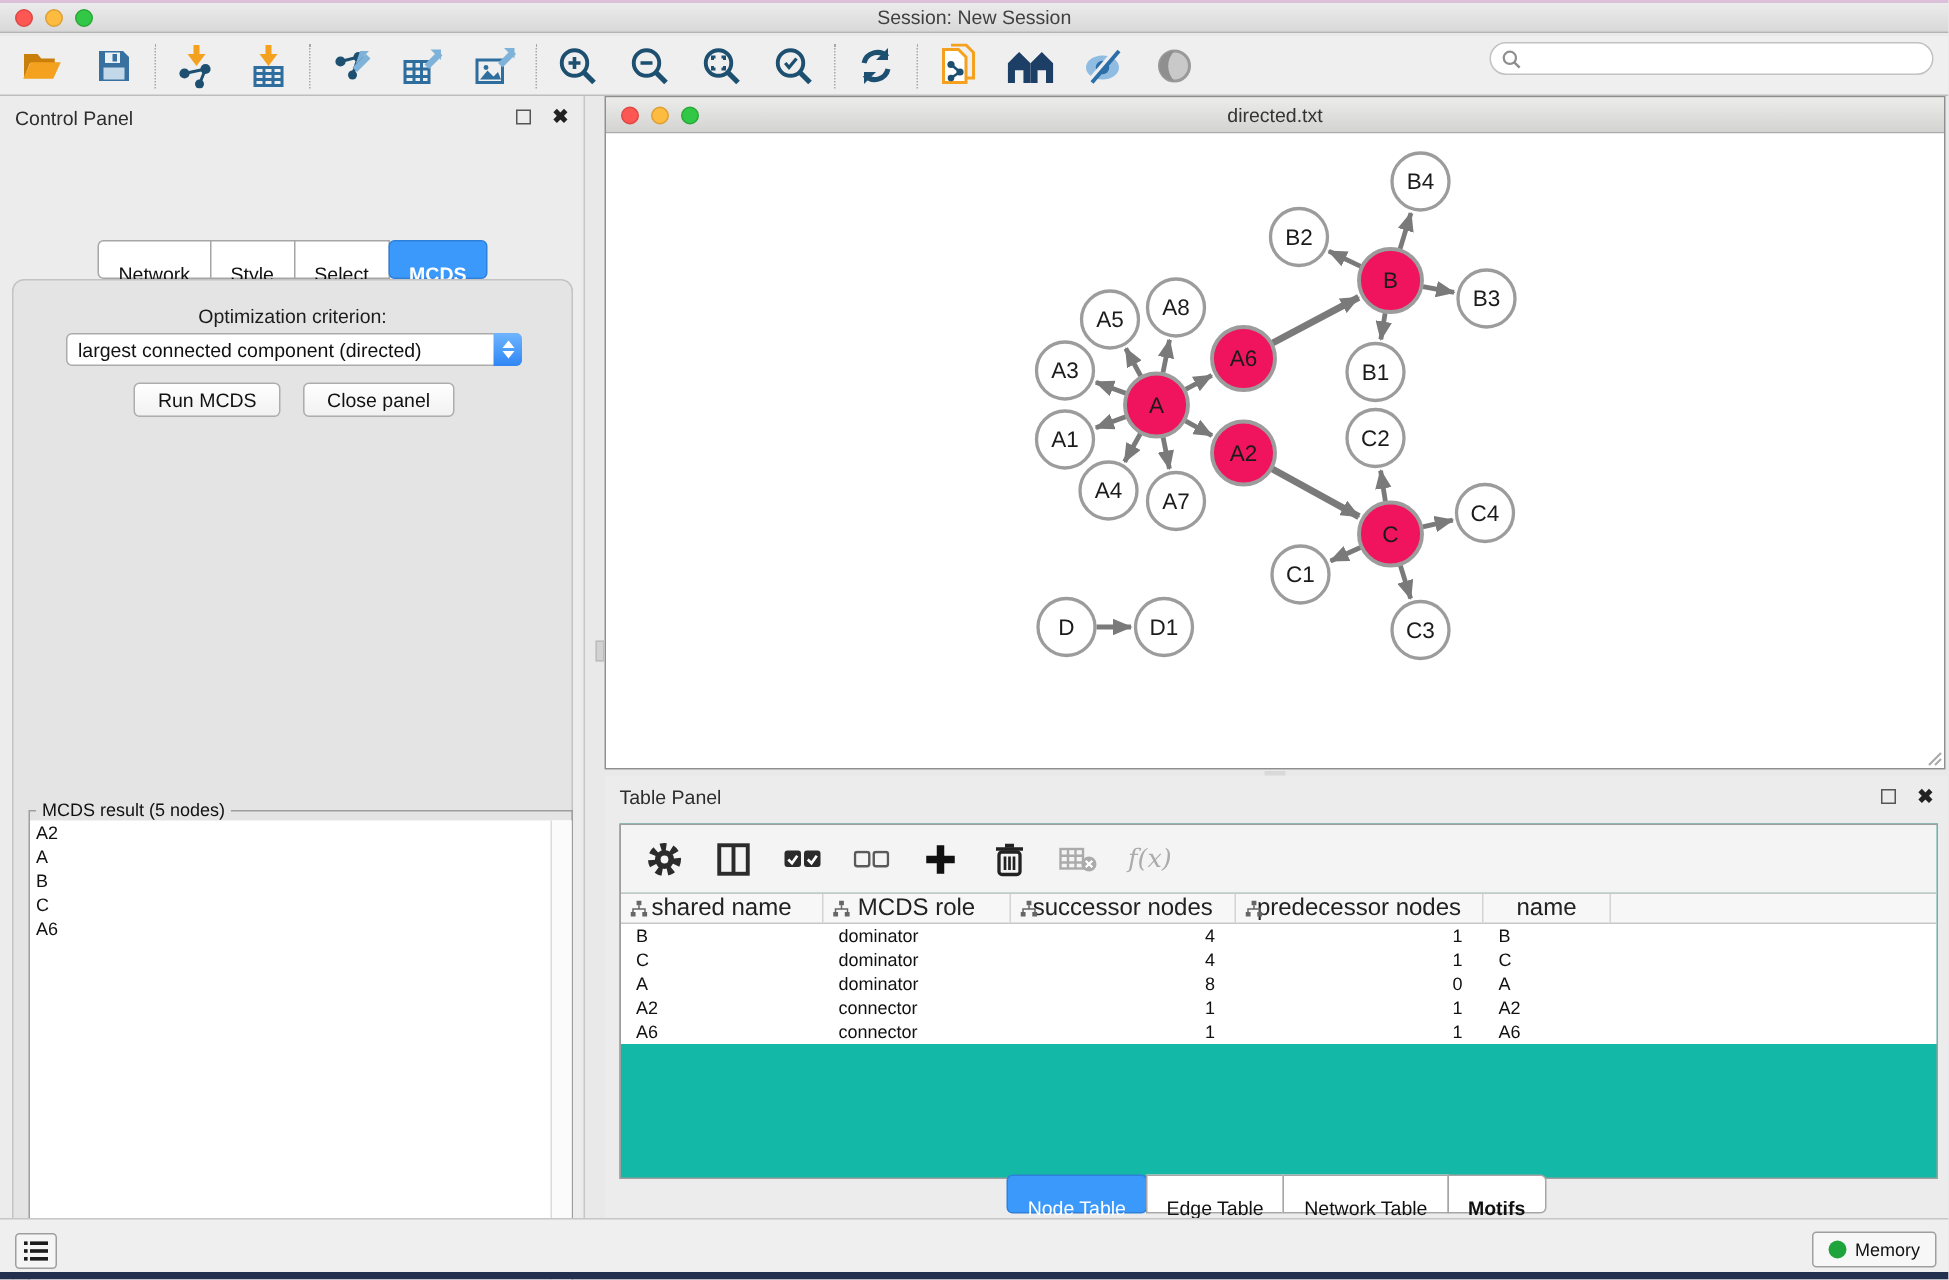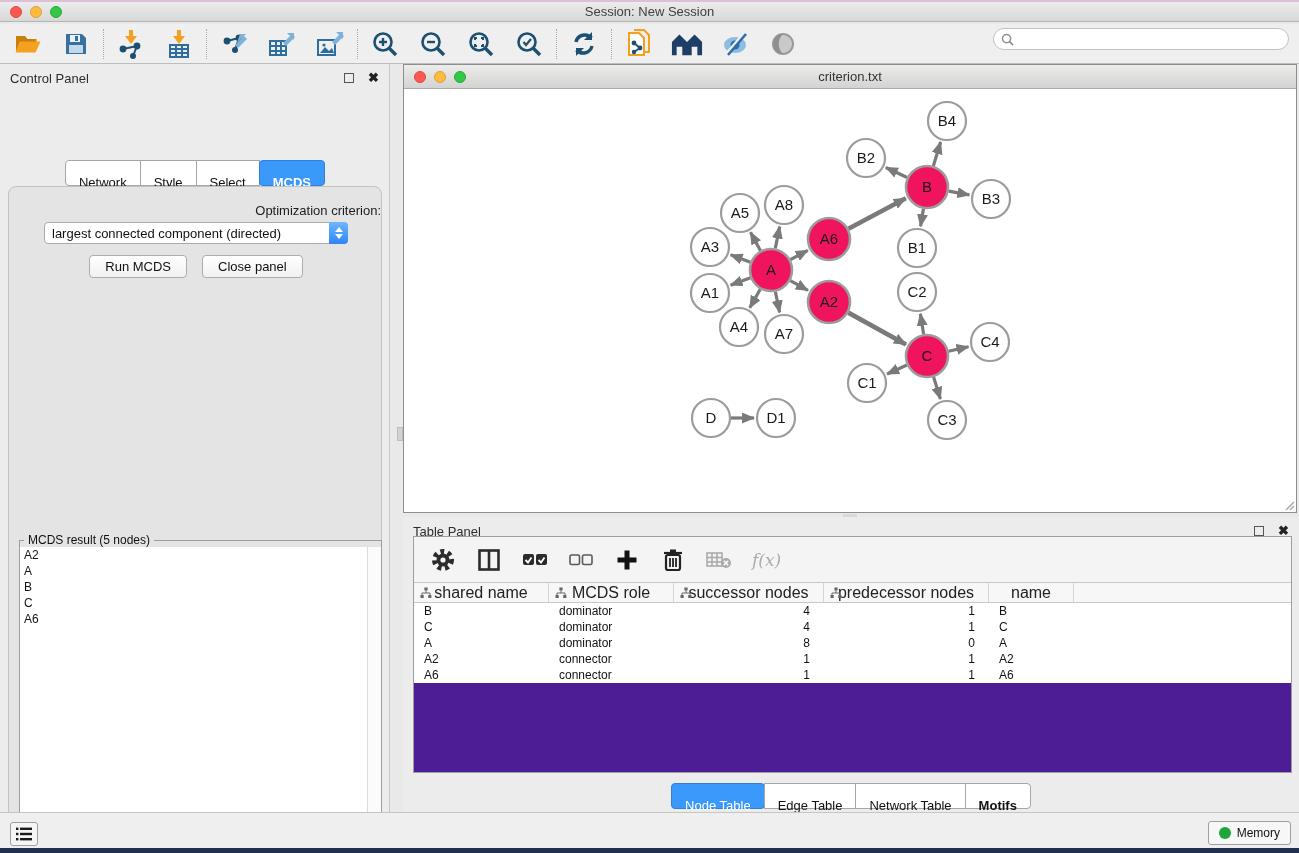--- a/index.html
+++ b/index.html
@@ -36,21 +36,21 @@
   .float-icon { width:10px; height:10px; border:1.6px solid #555; margin-right:14px; cursor:pointer; }
   .close-icon { font-size:13px; font-weight:bold; color:#222; cursor:pointer; line-height:10px; }
   .cp-tabs { position:absolute; left:0; top:96px; width:390px; display:flex; justify-content:center; }
   .tabbtn { height:22px; font-size:13px; padding:12px 13px; background:#fff; border:1px solid #A6A6A6;
     color:#111; margin-left:-1px; cursor:pointer; line-height:20px; }
   .tabbtn:first-child { border-radius:4px 0 0 4px; margin-left:0; }
   .tabbtn:last-child { border-radius:0 4px 4px 0;font-weight:bold; }
   .tabbtn.active { background:#3B99FC; border-color:#2F80DB; color:#fff; border-radius:4px; }
   .cp-inner { position:absolute; left:8px; top:122px; width:374px; height:682px; background:#E4E4E4;
     border:1px solid #C3C3C3; border-radius:8px; }
-  .opt-label { text-align:right; font-size:13px; color:#1c1c1c; margin-top:16px; }
+  .opt-label { text-align:center; font-size:13px; color:#1c1c1c; margin-top:16px; }
   .dropdown { position:absolute; left:35px; top:35px; width:304px; height:22px; background:#fff;
     border:1px solid #ABABAB; border-radius:4px; display:flex; align-items:center; cursor:pointer; }
   .dropdown .ddtext { flex:1; font-size:13px; padding-left:7px; color:#111; white-space:nowrap; overflow:hidden; }
   .dd-stepper { width:19px; height:22px; margin-right:-1px; border-radius:0 4px 4px 0;
     background:linear-gradient(#6FB5FF,#2E86F5); display:flex; flex-direction:column; align-items:center; justify-content:center; gap:2px; }
   .tri-up { width:0; height:0; border-left:4px solid transparent; border-right:4px solid transparent; border-bottom:5px solid #fff; }
   .tri-dn { width:0; height:0; border-left:4px solid transparent; border-right:4px solid transparent; border-top:5px solid #fff; }
   .cp-buttons { position:absolute; left:0; top:68px; width:374px; display:flex; justify-content:center; gap:15px; }
   .pushbtn { height:23px; padding:0 15px; font-size:13px; color:#111; background:linear-gradient(#FFFFFF,#F1F1F1);
     border:1px solid #ADADAD; border-radius:4px; cursor:pointer; font-family:"Liberation Sans",sans-serif; }
@@ -67,21 +67,21 @@
     position:relative; display:flex; align-items:center; justify-content:center; }
   .net-titlebar .lights { top:6px; }
   .net-title { font-size:13px; color:#333; }
   .net-canvas { position:relative; width:892px; height:423px; background:#fff; }
   .resize-grip { position:absolute; right:1px; bottom:1px; }
   .splitter-handle-v { left:397px; top:427px; width:6px; height:14px; background:#D2D2D2; border:1px solid #BDBDBD; }
   .splitter-handle-h { left:843px; top:514px; width:14px; height:5px; background:#D9D9D9; }
 
   
   .table-panel { left:403px; top:517px; width:896px; height:295px; background:#ECECEC; }
-  .table-box { position:absolute; left:10px; top:19px; width:879px; height:237px; background:#4c1d95; border:1px solid #9E9E9E; }
+  .table-box { position:absolute; left:10px; top:32px; width:879px; height:237px; background:#14b8a6; border:1px solid #9E9E9E; }
   .tbl-toolbar { height:45px; background:#F4F4F4; display:flex; align-items:center; gap:20px; padding-left:16px; }
   .tbl-toolbar .ticon { width:26px; height:26px; }
   .fx { font-family:"DejaVu Serif", serif; font-style:italic; font-size:17px; color:#ABABAB; }
   .tbl-header { height:21px; background:#F7F7F7; border-top:1px solid #C8C8C8; border-bottom:1px solid #C8C8C8; display:flex; }
   .th { position:relative; border-right:1px solid #D4D4D4; display:flex; align-items:center; justify-content:center;
     font-size:16px; color:#222; }
   .th .treeicon { position:absolute; left:6px; top:4px; }
   .tbl-rows { background:#fff; }
   .tr { display:flex; height:16px; }
   .td { font-size:12px; color:#111; line-height:16px; }
@@ -318,21 +318,21 @@
   </div>
 </div>
 
 <div class="abs net-window">
   <div class="net-titlebar">
     <div class="lights">
       <div class="light red"></div>
       <div class="light yellow"></div>
       <div class="light green"></div>
     </div>
-    <div class="net-title">criterion.txt</div>
+    <div class="net-title">directed.txt</div>
   </div>
   <div class="net-canvas">
     <svg id="graph-svg" width="892" height="423" viewBox="0 0 892 423">
         <defs>
           <marker id="arrow" markerUnits="userSpaceOnUse" markerWidth="13" markerHeight="11" refX="12" refY="5.5" orient="auto">
             <path d="M0,0 L13,5.5 L0,11 z" fill="#7A7A7A"></path>
           </marker>
         </defs>
         <line x1="356.48901716798036" y1="161.67335414757676" x2="346.51098283201964" y2="143.32664585242324" stroke="#7A7A7A" stroke-width="3.2" marker-end="url(#arrow)"></line>
         <line x1="371.31455497304006" y1="159.42722513479976" x2="375.68544502695994" y2="137.57277486520024" stroke="#7A7A7A" stroke-width="3.2" marker-end="url(#arrow)"></line>

